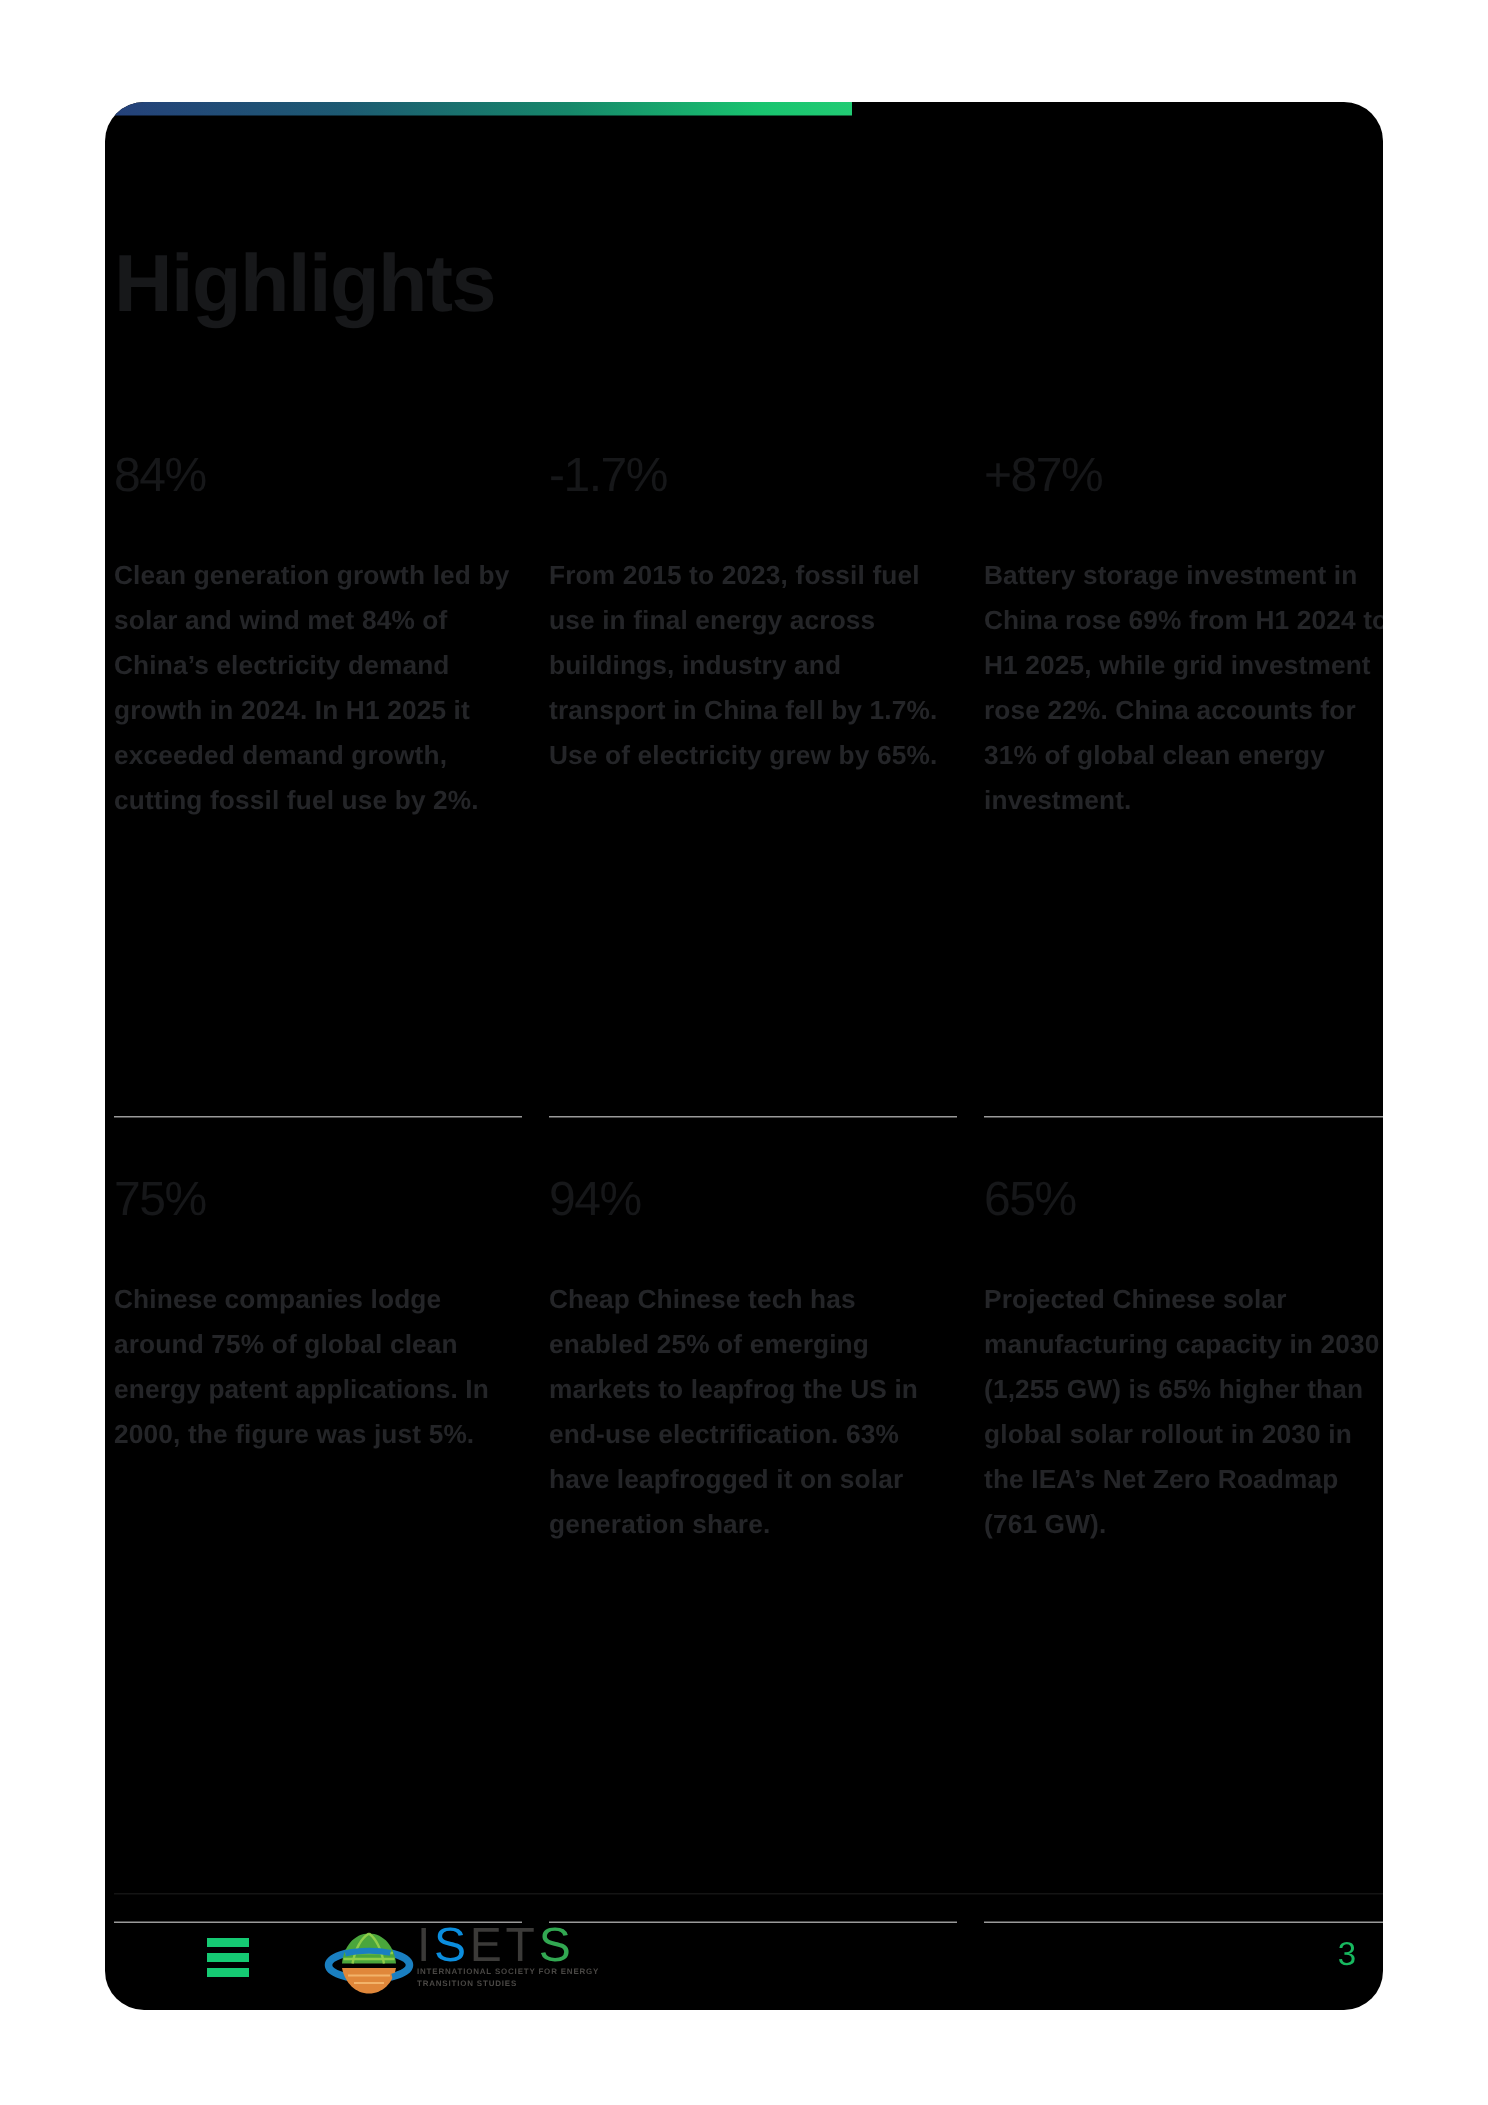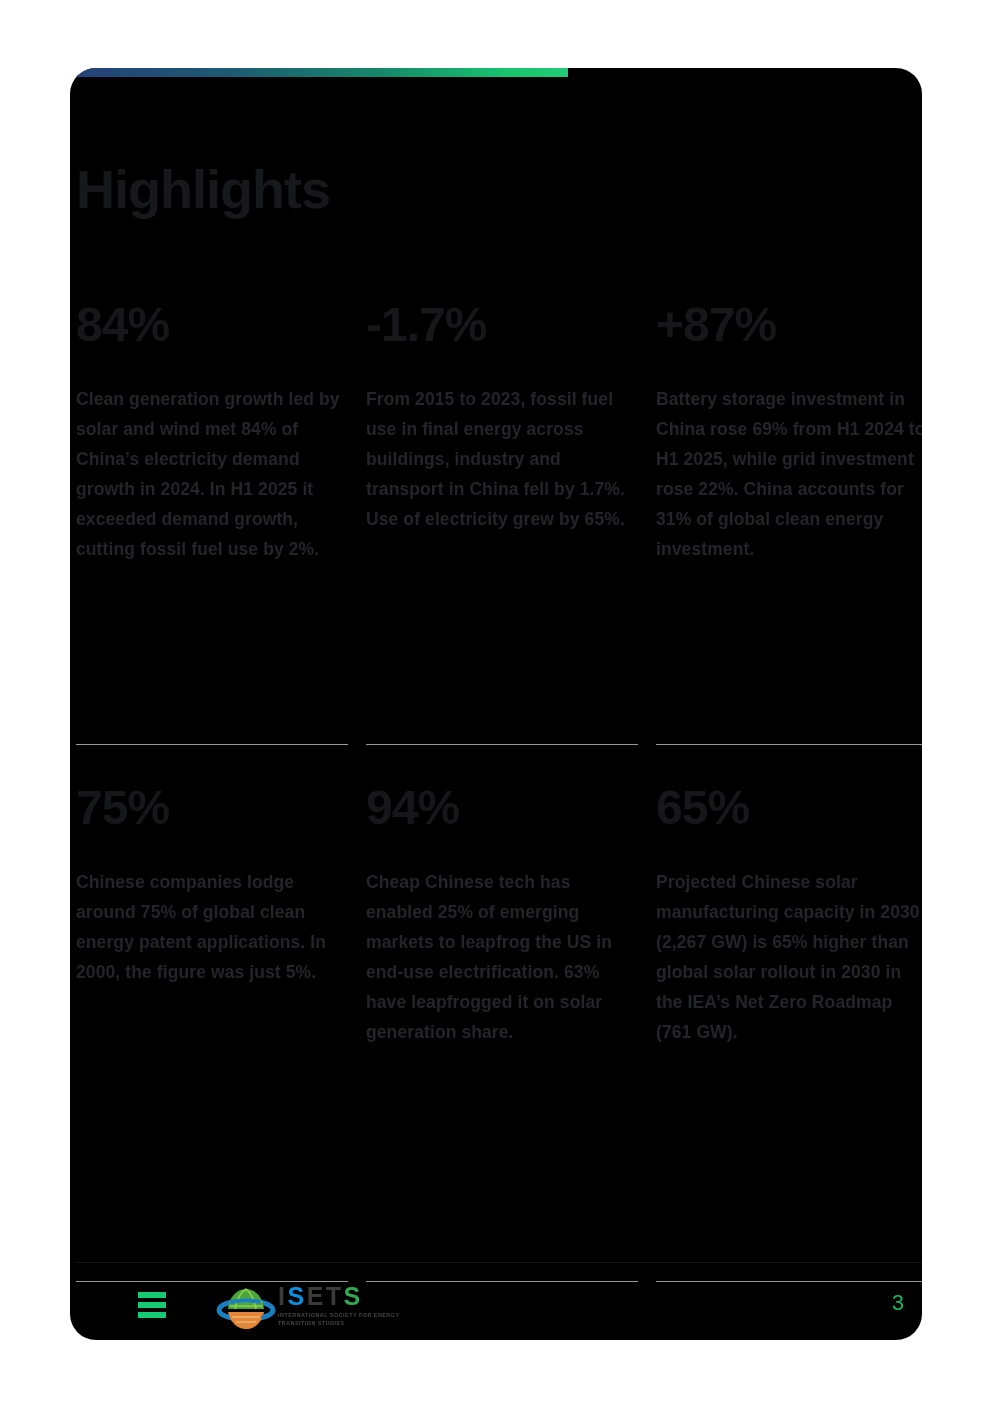--- a/index.html
+++ b/index.html
@@ -62,22 +62,22 @@
   }
   .stat-cell {
     position: relative;
     padding-bottom: 18px;
   }
   .stat-cell.row1 { height: 427px; }
   .stat-cell.row2 { height: 481px; margin-top: 38px; }
   .spacer { width: 18px; }
 
   .stat-value {
-    font-size: 48px;
-    font-weight: 700;
+    font-size: 32px;
+    font-weight: 400;
     letter-spacing: -1px;
     color: #161719;
     line-height: 1.05;
     margin: 0 0 34px 0;
   }
   .stat-text {
     font-size: 17.5px;
     line-height: 30px;
     color: #242528;
     letter-spacing: 0.1px;
@@ -139,22 +139,22 @@
     width: 60px;
     height: 50px;
   }
   .isets-wordmark {
     position: absolute;
     left: 62px;
     top: 1px;
     width: 156px;
   }
   .isets-letters {
-    font-size: 25px;
-    font-weight: 700;
+    font-size: 32px;
+    font-weight: 400;
     letter-spacing: 2.5px;
     line-height: 26px;
     white-space: nowrap;
   }
   .isets-letters .l-dark { color: #3b3a38; }
   .isets-letters .l-blue { color: #0b8ede; }
   .isets-letters .l-green { color: #32a852; }
   .isets-sub {
     font-size: 5.3px;
     letter-spacing: 0.55px;
@@ -210,21 +210,21 @@
     </div>
     <div class="spacer"></div>
     <div class="stat-cell row2">
       <div class="stat-value">94%</div>
       <p class="stat-text">Cheap Chinese tech has enabled 25% of emerging markets to leapfrog the US in end-use electrification. 63% have leapfrogged it on solar generation share.</p>
       <div class="cell-rule"></div>
     </div>
     <div class="spacer"></div>
     <div class="stat-cell row2">
       <div class="stat-value">65%</div>
-      <p class="stat-text">Projected Chinese solar manufacturing capacity in 2030 (2,267 GW) is 65% higher than global solar rollout in 2030 in the IEA’s Net Zero Roadmap (761 GW).</p>
+      <p class="stat-text">Projected Chinese solar manufacturing capacity in 2030 (1,255 GW) is 65% higher than global solar rollout in 2030 in the IEA’s Net Zero Roadmap (761 GW).</p>
       <div class="cell-rule"></div>
     </div>
 
   </div>
 
   <div class="footer-rule"></div>
 
   <div class="footer">
 
     <div class="burger-icon">

